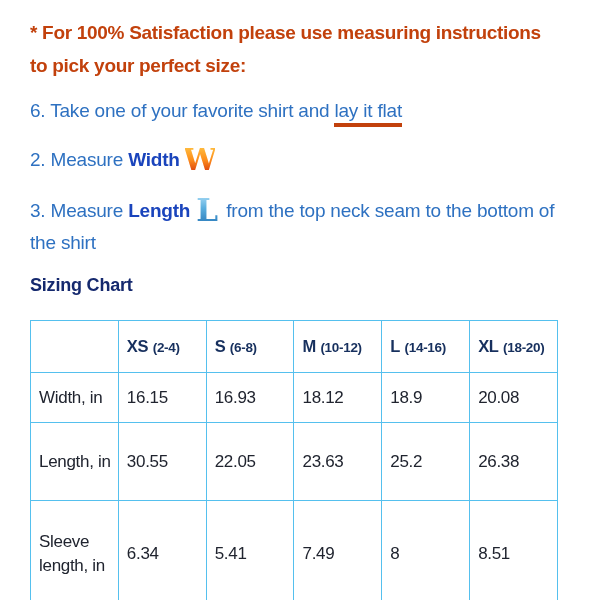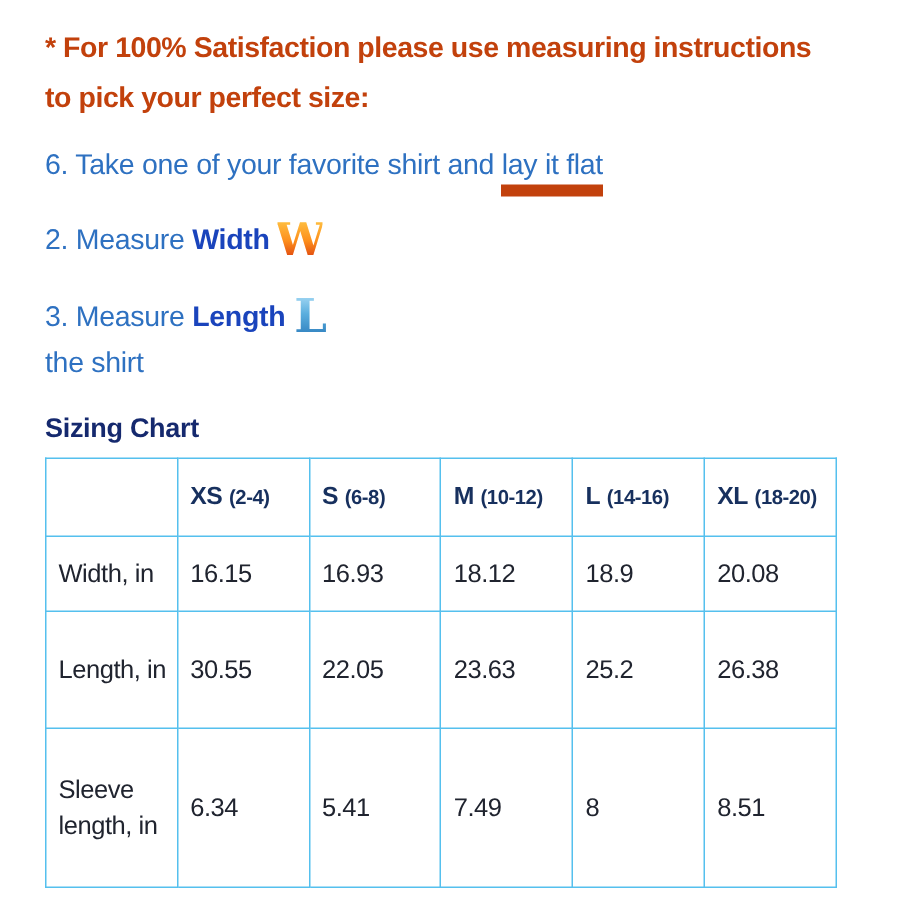--- a/index.html
+++ b/index.html
@@ -32,29 +32,29 @@
     font-size: 19px;
     line-height: 30px;
     letter-spacing: -0.2px;
     white-space: nowrap;
   }
   .step .term {
     color: #1a44bc;
     font-weight: bold;
   }
   .ul {
-    border-bottom: 8px solid #c2410c;
+    border-bottom: 4px solid #c2410c;
     padding-bottom: 2px;
   }
   .letter-svg {
     vertical-align: -11px;
     margin: 0 7px 0 5px;
   }
   .section-title {
-    margin: 17px 0 9px 0;
+    margin: 17px 0 24px 0;
     color: #15296e;
     font-weight: bold;
     font-size: 18px;
     letter-spacing: -0.2px;
   }
   table.sizing {
     border-collapse: collapse;
     table-layout: fixed;
     width: 528px;
   }
@@ -103,21 +103,21 @@
 
   <p class="step"><span>3. Measure </span><span class="term">Length</span><svg class="letter-svg" width="24" height="36" viewBox="0 0 24 36">
         <defs>
           <linearGradient id="lg" x1="0" y1="0" x2="0" y2="1">
             <stop offset="0" stop-color="#b9e4fa"></stop>
             <stop offset="0.45" stop-color="#5aaede"></stop>
             <stop offset="1" stop-color="#2271b4"></stop>
           </linearGradient>
         </defs>
         <text x="12" y="29" text-anchor="middle" font-family="DejaVu Serif, serif" font-weight="bold" font-size="31" fill="url(#lg)" stroke="#ffffff" stroke-width="0.8" paint-order="stroke">L</text>
-      </svg><br><span>the shirt</span></p>
+      </svg><span>from the top neck seam to the bottom of</span><br><span>the shirt</span></p>
 
   <p class="section-title">Sizing Chart</p>
 
   <table class="sizing">
     <thead>
       <tr class="r-head">
         <th><span class="sz"></span> <span class="rg"></span></th>
         <th><span class="sz">XS</span> <span class="rg">(2-4)</span></th>
         <th><span class="sz">S</span> <span class="rg">(6-8)</span></th>
         <th><span class="sz">M</span> <span class="rg">(10-12)</span></th>

